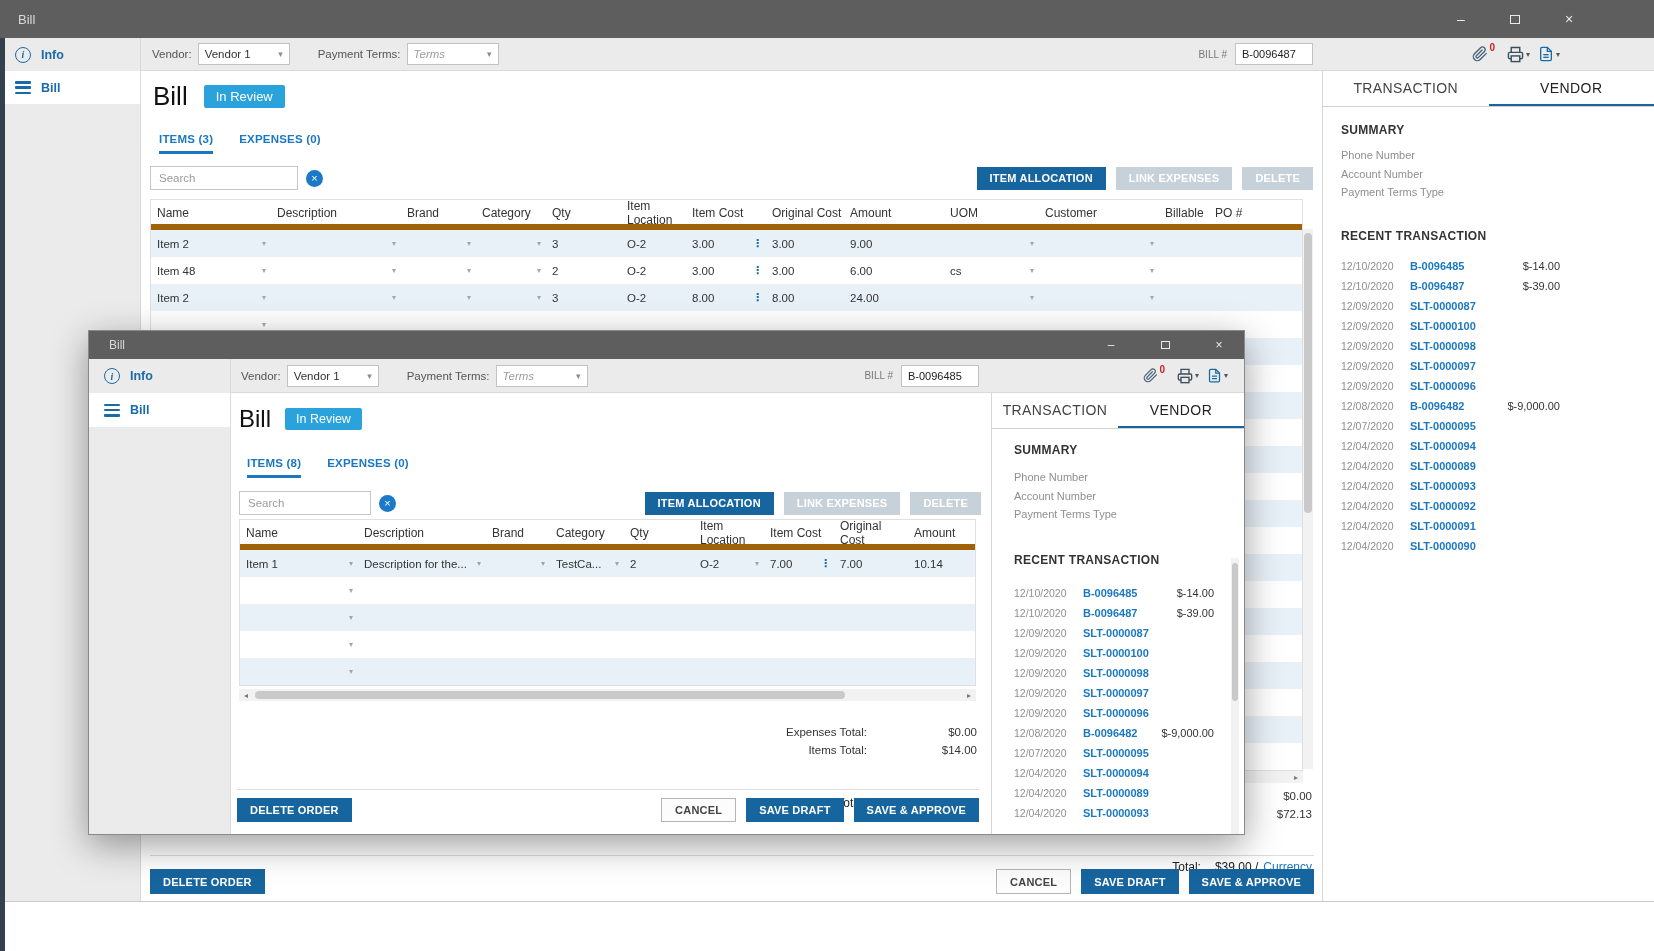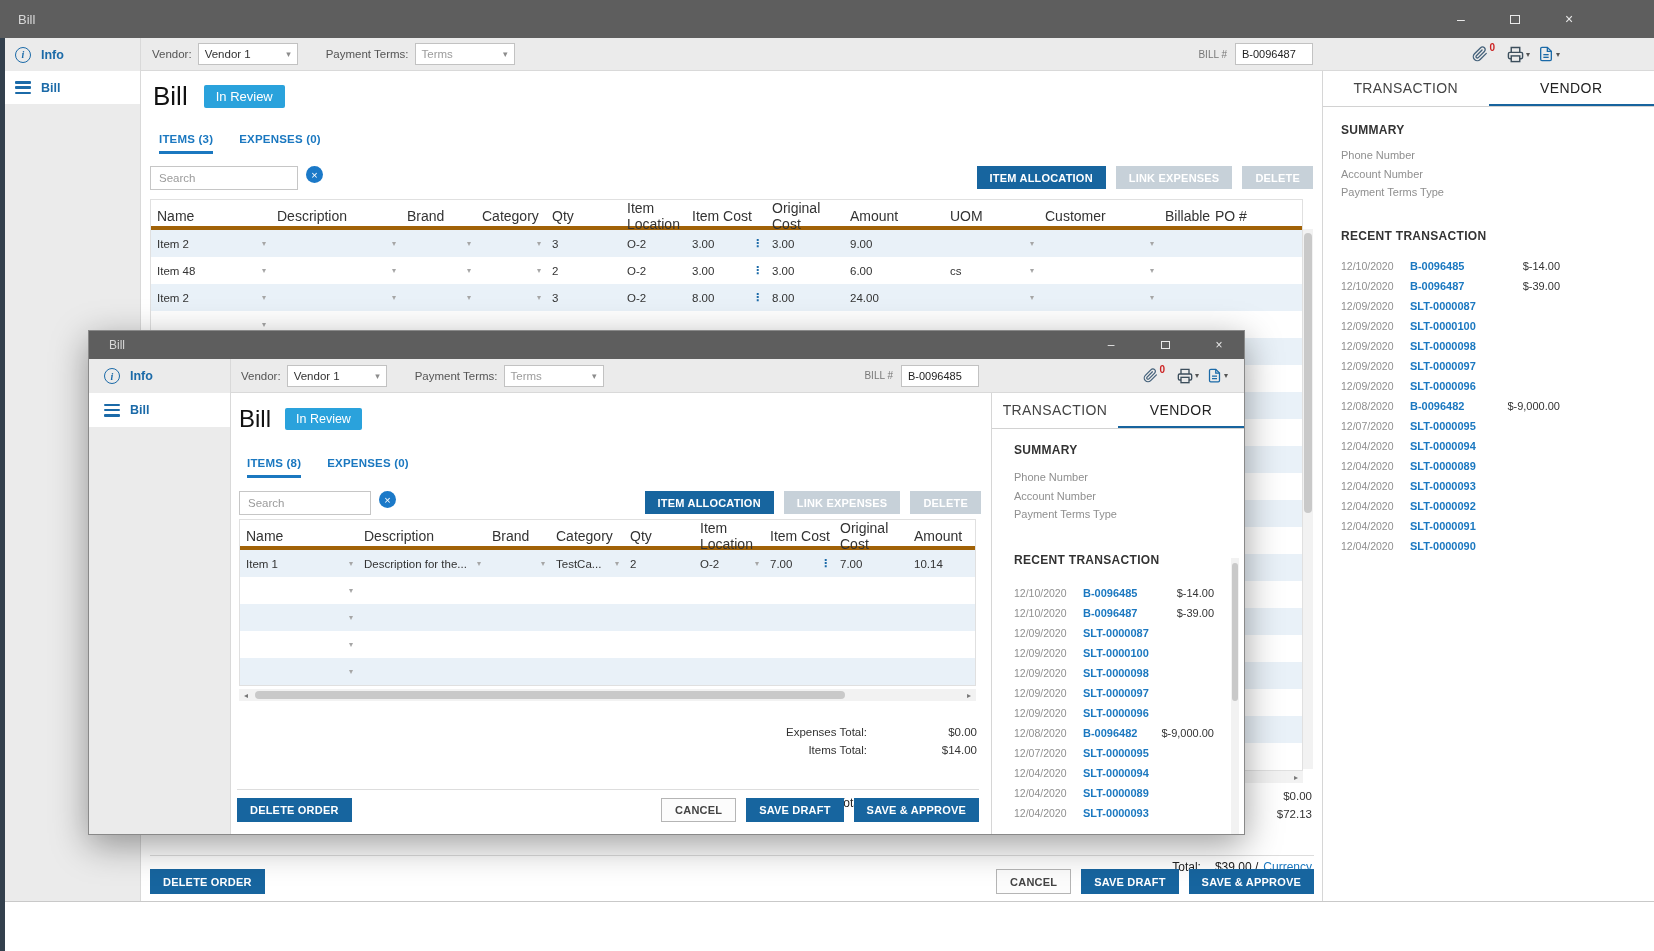--- a/index.html
+++ b/index.html
@@ -32,23 +32,23 @@
   .side-item.active { background:#fff; }
   .info-icon { width:16px; height:16px; border:1.5px solid #1b6aa8; border-radius:50%; display:flex; align-items:center; justify-content:center; font-size:10px; font-style:italic; font-family:"Liberation Serif",serif; flex:none; }
   .list-icon { width:16px; height:13px; display:flex; flex-direction:column; justify-content:space-between; flex:none; }
   .list-icon i { display:block; height:2.5px; background:#1b6aa8; border-radius:1px; }
 
   
   .toolbar { position:absolute; background:#ebebeb; border-bottom:1px solid #d9d9d9; display:flex; align-items:center; }
   .w-main .toolbar { left:141px; right:0; top:38px; height:33px; padding-left:11px; }
   .w-modal .toolbar { left:142px; right:0; top:28px; height:34px; padding-left:10px; }
   .tb-label { font-size:11.5px; color:#555; margin-right:6px; white-space:nowrap; }
-  .tb-select { width:100px; height:22px; background:#fff; border:1px solid #c2c2c2; display:flex; align-items:center; padding:0 6px; font-size:11.5px; color:#333; }
+  .tb-select { width:92px; height:22px; background:#fff; border:1px solid #c2c2c2; display:flex; align-items:center; padding:0 6px; font-size:11.5px; color:#333; }
   .tb-select .chev { margin-left:auto; color:#8c8c8c; font-size:9px; }
-  .tb-select .placeholder { color:#9b9b9b; }
+  .tb-select .placeholder { color:#9b9b9b;font-style:italic; }
   .tb-gap { width:28px; }
   .tb-bill { position:absolute; display:flex; align-items:center; top:0; bottom:0; }
   .w-main .tb-bill { right:341px; }
   .w-modal .tb-bill { right:265px; }
   .tb-bill .lbl { font-size:10px; color:#777; margin-right:8px; }
   .tb-bill input { width:78px; height:22px; border:1px solid #c2c2c2; font-size:11px; padding:0 6px; color:#222; font-family:inherit; }
   .tb-icons { position:absolute; display:flex; align-items:center; gap:8px; top:0; bottom:0; }
   .w-main .tb-icons { right:94px; }
   .w-modal .tb-icons { right:16px; }
   .icon-grp { display:flex; align-items:center; gap:2px; }
@@ -68,41 +68,41 @@
   .w-modal .page-title { font-size:24px; }
   .status-badge { background:#2aa2dc; color:#fff; font-size:13px; padding:4px 12px; border-radius:2px; }
   .w-modal .status-badge { font-size:12.5px; padding:4px 11px; }
 
   .tabs-row { position:absolute; display:flex; gap:26px; }
   .w-main .tabs-row { left:18px; top:62px; }
   .w-modal .tabs-row { left:16px; top:64px; }
   .tab { font-size:11.5px; font-weight:bold; color:#1b78c0; padding-bottom:6px; border-bottom:3px solid transparent; letter-spacing:.2px; }
   .tab.active { border-bottom-color:#1b78c0; }
 
-  .filter-row { position:absolute; display:flex; align-items:flex-start; }
+  .filter-row { position:absolute; display:flex; align-items:center; }
   .w-main .filter-row { left:9px; right:9px; top:95px; }
   .w-modal .filter-row { left:8px; right:10px; top:98px; }
   .search-input { width:148px; height:24px; border:1px solid #c6c6c6; font-size:11.5px; padding:0 8px; color:#555; font-family:inherit; }
   .w-modal .search-input { width:132px; }
   .search-input::placeholder { color:#9b9b9b; }
   .clear-btn { width:17px; height:17px; border-radius:50%; background:#1b79c8; color:#fff; font-size:11px; display:flex; align-items:center; justify-content:center; margin-left:8px; flex:none; }
   .action-btns { margin-left:auto; display:flex; gap:10px; }
   .btn { height:23px; display:flex; align-items:center; justify-content:center; font-size:11px; font-weight:bold; padding:0 13px; letter-spacing:.2px; border:none; font-family:inherit; white-space:nowrap; }
   .btn-primary { background:#17659f; color:#fff; }
   .btn-muted { background:#c7d1d9; color:#fff; }
   .btn-light { background:#fcfcfc; border:1px solid #b5b5b5; color:#444; }
 
   
   .table-wrap { position:absolute; border:1px solid #e0e0e0; background:#fff; }
   .w-main .table-wrap { left:9px; top:128px; width:1153px; }
   .w-modal .table-wrap { left:8px; top:126px; width:737px; }
   .thead,.trow { display:grid; align-items:center; }
   .w-main .thead,.w-main .trow { grid-template-columns:120px 130px 75px 70px 75px 65px 80px 78px 100px 95px 120px 50px 95px; }
   .w-modal .thead,.w-modal .trow { grid-template-columns:118px 128px 64px 74px 70px 70px 70px 74px 69px; }
-  .thead { height:30px; border-bottom:4px solid #a16207; font-size:14px; color:#333; }
+  .thead { height:30px; border-bottom:6px solid #a16207; font-size:12px; color:#333; }
   .th { padding-left:6px; line-height:1.15; }
   .trow { height:27px; font-size:11.5px; color:#333; background:#fff; }
   .trow.alt { background:#e9f1f8; }
   .tc { padding-left:6px; display:flex; align-items:center; overflow:hidden; white-space:nowrap; height:100%; }
   .tc .chev { margin-left:auto; margin-right:5px; color:#a6a6a6; font-size:8px; }
   .tc .kebab { margin-left:auto; margin-right:3px; color:#1b6aa8; font-size:11px; font-weight:bold; line-height:1; }
 
   .v-scroll { position:absolute; width:10px; background:#f2f2f2; }
   .w-main .v-scroll { left:1162px; top:158px; height:540px; }
   .v-thumb { position:absolute; left:1px; width:8px; background:#c9c9c9; border-radius:4px; top:4px; height:280px; }

